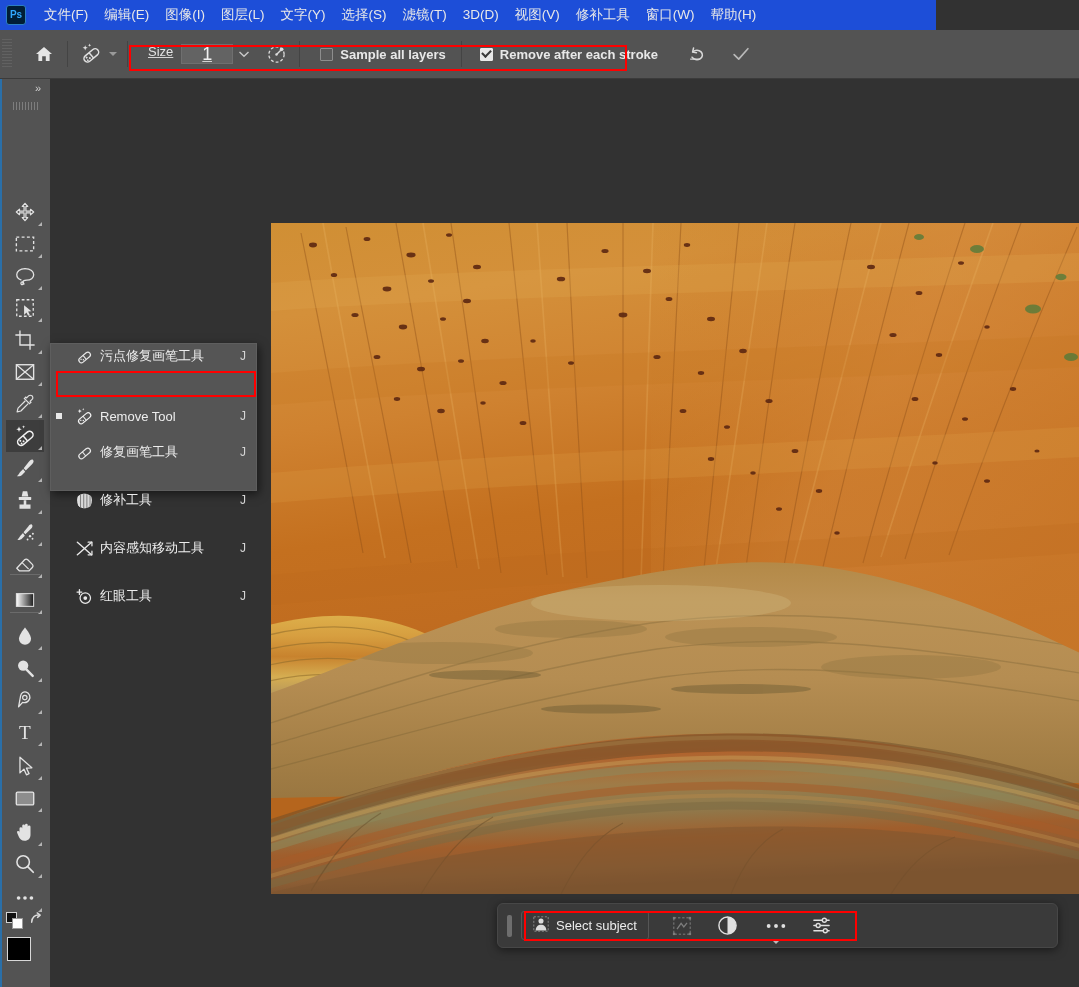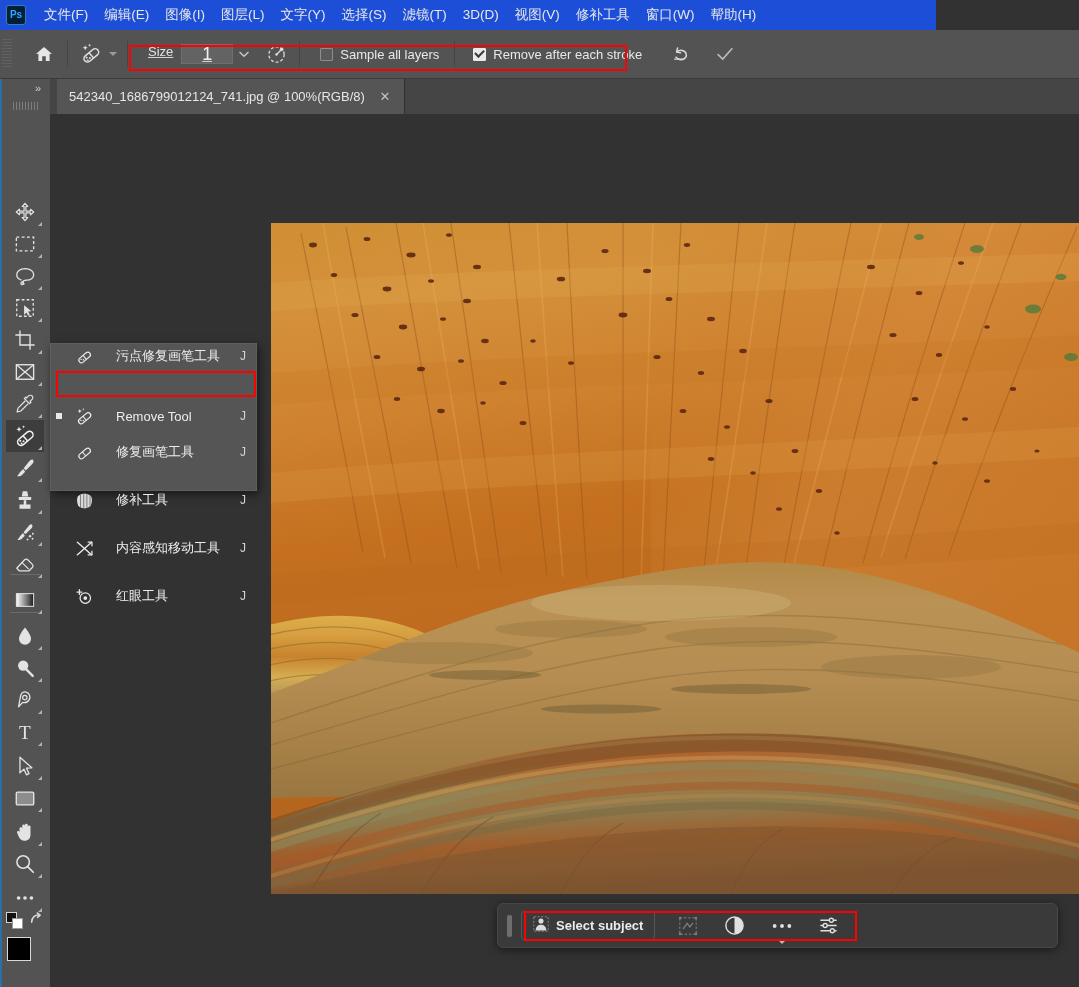--- a/index.html
+++ b/index.html
@@ -64,21 +64,21 @@
   .cb{
     width:13px;height:13px;box-sizing:border-box;
     border:1px solid #8d8d8d;background:#5a5a5a;border-radius:1px;
     display:flex;align-items:center;justify-content:center;
   }
   .cb.on{background:#e9e9e9;border-color:#e9e9e9;}
   .cb.on:after{
     content:"";width:7px;height:4px;border-left:2px solid #3a3a3a;border-bottom:2px solid #3a3a3a;
     transform:rotate(-45deg) translate(1px,-1px);
   }
-  .cb-text{font-size:13px;color:#e8e8e8;white-space:nowrap;}
+  .cb-text{font-size:13px;color:#e8e8e8;white-space:nowrap;font-weight:bold;}
 
   
   .redbox{position:absolute;border:2px solid #ff0000;box-sizing:border-box;pointer-events:none;z-index:60;}
 
   
   .tabbar{
     position:absolute;left:50px;top:79px;width:1029px;height:35px;
     background:#454545;border-bottom:1px solid #2a2a2a;
   }
   .doctab{
@@ -128,21 +128,21 @@
   .flyout{
     position:absolute;left:50px;top:343px;width:207px;height:148px;
     background:#555555;box-shadow:2px 3px 9px rgba(0,0,0,.55);
     z-index:40;border:1px solid #5e5e5e;box-sizing:border-box;
   }
   .fly-item{
     position:relative;height:24px;display:flex;align-items:center;
     padding-left:22px;box-sizing:border-box;cursor:default;
   }
   .fly-ico{width:22px;height:22px;display:flex;align-items:center;justify-content:center;flex:0 0 22px;}
-  .fly-label{font-size:13px;color:#ededed;margin-left:21px;white-space:nowrap;}
+  .fly-label{font-size:13px;color:#ededed;margin-left:5px;white-space:nowrap;}
   .fly-key{position:absolute;right:10px;font-size:12px;color:#d5d5d5;}
   .fly-mark{
     position:absolute;left:5px;top:9px;width:6px;height:6px;background:#e8e8e8;
   }
 
   
   .canvasarea{
     position:absolute;left:50px;top:114px;width:1029px;height:873px;
     background:#323232;
   }
@@ -150,21 +150,21 @@
     position:absolute;left:221px;top:109px;width:809px;height:671px;
     overflow:hidden;background:#b5651d;
   }
 
   
   .ctxbar{
     position:absolute;left:497px;top:903px;width:561px;height:45px;
     background:#3a3a3a;border-radius:6px;
     box-shadow:0 2px 10px rgba(0,0,0,.5);
     display:flex;align-items:center;z-index:50;
-    border:1px solid #474747;box-sizing:border-box;font-weight:bold;
+    border:1px solid #474747;box-sizing:border-box;
   }
   .ctx-grip{
     width:5px;height:22px;background:#6e6e6e;border-radius:2px;margin-left:9px;margin-right:9px;
   }
   .ctx-btn{
     height:29px;display:flex;align-items:center;gap:7px;padding:0 11px;
     border:1px solid #565656;border-radius:3px;box-sizing:border-box;
     cursor:default;background:transparent;
   }
   .ctx-btn-label{font-size:13px;color:#ececec;white-space:nowrap;}
@@ -268,26 +268,20 @@
       </svg>
     </div>
 
     <div class="icon-btn" style="margin-left:10px;">
       <svg width="22" height="22" viewBox="0 0 24 24">
           <path d="M4.5 12.6 L9.5 17.6 L19.5 6.2" fill="none" stroke="#b9b9b9" stroke-width="1.8" stroke-linecap="round" stroke-linejoin="round"></path>
         </svg>
     </div>
   </div>
 
-  <div class="tabbar">
-    <div class="doctab">
-      <span class="doctab-title">542340_1686799012124_741.jpg @ 100%(RGB/8)</span>
-      <span class="tab-close">✕</span>
-    </div>
-  </div>
 
   <div class="canvasarea">
     <div class="photo">
       <svg width="809" height="671" viewBox="0 0 809 671" preserveAspectRatio="none">
         <defs>
           <linearGradient id="skyRock" x1="0" y1="0" x2="0.25" y2="1">
             <stop offset="0%" stop-color="#d08f34"></stop>
             <stop offset="18%" stop-color="#d4903a"></stop>
             <stop offset="40%" stop-color="#cf8230"></stop>
             <stop offset="62%" stop-color="#c4701f"></stop>

